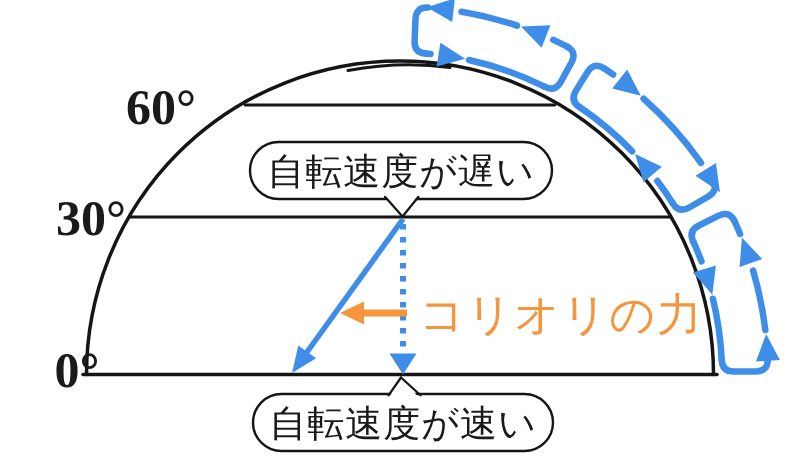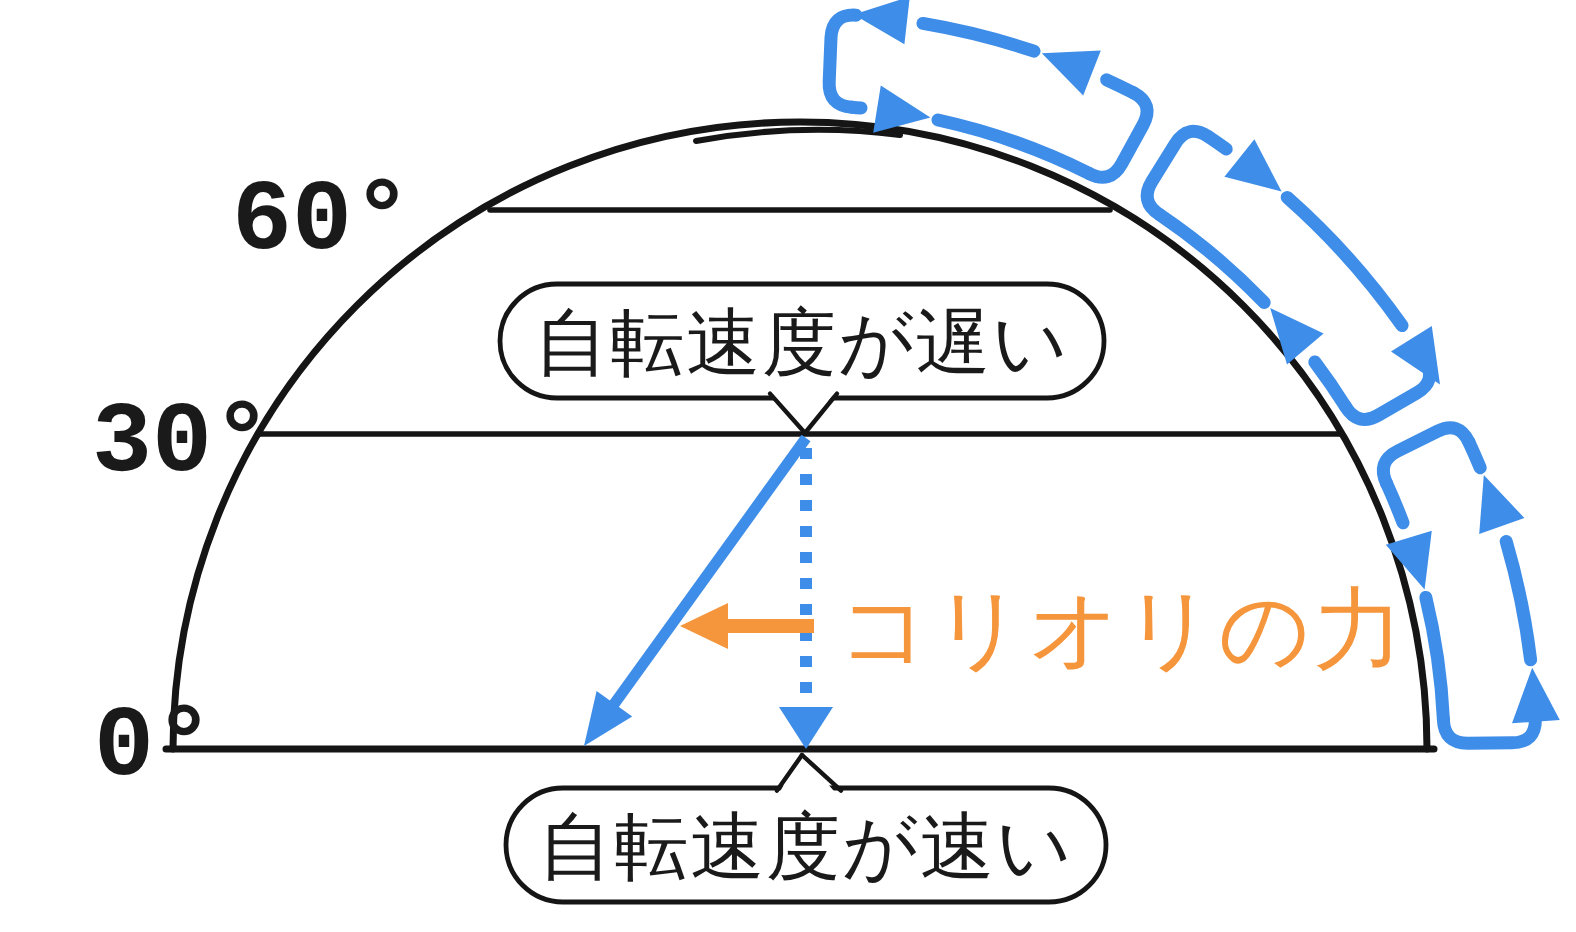--- a/index.html
+++ b/index.html
@@ -1,17 +1,17 @@
 <!DOCTYPE html>
 <html><head>
 <meta charset="utf-8">
 <style>
   html,body{margin:0;padding:0;background:#fff;}
   #stage{position:relative;width:788px;height:466px;background:#ffffff;overflow:hidden;
-         font-family:Liberation Mono, monospace;}
+         font-family:Liberation Serif, serif;}
   svg text{user-select:none;}
   .lat-label{font-weight:bold;font-size:50px;fill:#1a1a1a;}
   .bubble-text{font-size:37px;fill:#1a1a1a;letter-spacing:1px;}
   .coriolis-text{font-size:45px;letter-spacing:1.5px;}
 </style>
 </head>
 <body>
 
 <div id="stage">
   <svg id="diagram-svg" width="788" height="466" viewBox="0 0 788 466">

